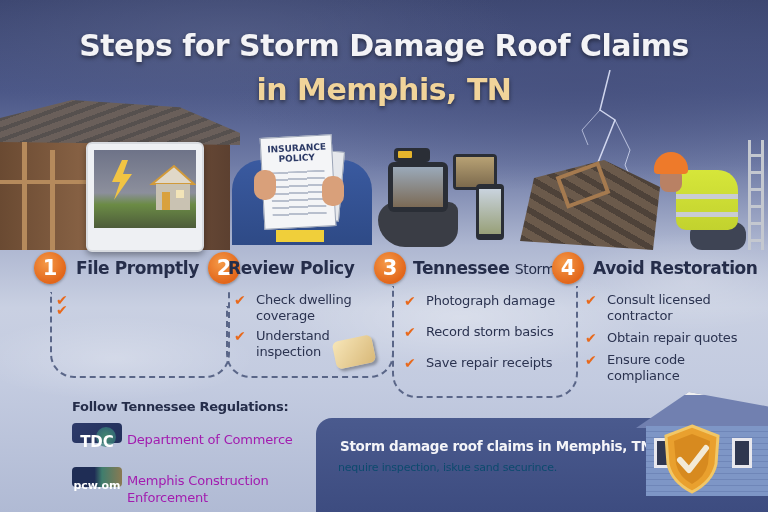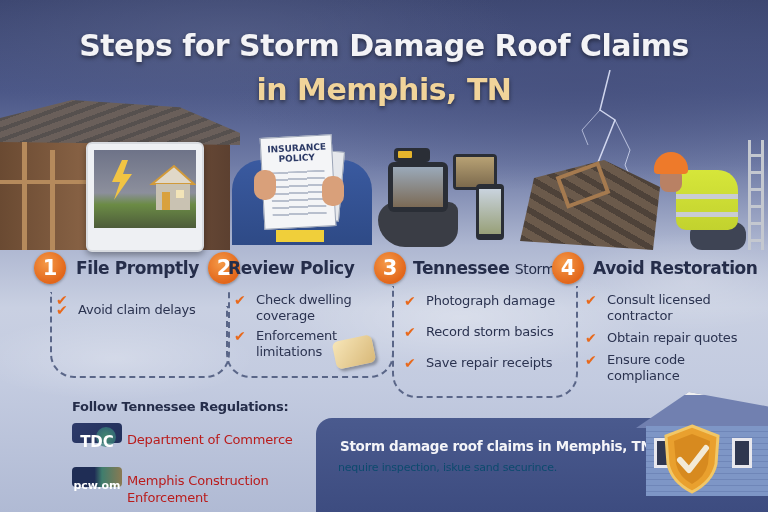--- a/index.html
+++ b/index.html
@@ -126,21 +126,21 @@
 
   
   .reg-title { position: absolute; left: 72px; top: 399px; font-weight: bold; font-size: 13px; color: #252d4a; letter-spacing: -0.3px; }
   .reg-logo { position: absolute; width: 50px; height: 20px; border-radius: 4px; color: #fff; font-size: 14px;
     font-weight: bold; text-align: center; }
   .reg-logo.tdc { left: 72px; top: 423px; background: linear-gradient(135deg, #2d3a6a, #22305a); line-height: 38px; font-size: 15px; }
   .reg-logo.tdc::after { content: ""; position: absolute; right: 6px; top: 4px; width: 20px; height: 20px;
     border-radius: 50%; background: radial-gradient(circle, #4fa574, #2f6a80); opacity: 0.75; }
   .reg-logo.pcw { left: 72px; top: 467px; background: linear-gradient(90deg, #1f2d55 45%, #3f7d6d 60%, #8a7a52); line-height: 38px; font-size: 11px; }
   .reg-logo span { position: relative; z-index: 1; }
-  .reg-name { position: absolute; left: 127px; font-size: 13px; color: #b91c1c; line-height: 17px; letter-spacing: -0.2px; }
+  .reg-name { position: absolute; left: 127px; font-size: 13px; color: #a21caf; line-height: 17px; letter-spacing: -0.2px; }
 
   
   .info-panel {
     position: absolute; left: 316px; top: 418px; width: 452px; height: 94px;
     background: linear-gradient(180deg, #4a5a8e, #3d4c80);
     border-radius: 16px 0 0 0;
   }
   .info-line1 { position: absolute; left: 340px; top: 438px; font-weight: bold; font-size: 13.5px; color: #f4f4f8; letter-spacing: -0.3px; }
   .info-line2 { position: absolute; left: 338px; top: 461px; font-size: 11px; color: #0c4a6e; letter-spacing: -0.2px; }
   .blue-house { position: absolute; left: 636px; top: 392px; width: 132px; height: 115px; }
@@ -227,29 +227,29 @@
     <div class="helmet"></div>
   </div>
   <div class="ladder"></div>
 </div>
 
 <div class="step-num" style="left:34px;top:252px;">1</div>
 <div class="step-title" style="left:76px;top:258px;">File Promptly</div>
 <div class="dash-box" style="left:50px;top:292px;width:180px;height:86px;"></div>
 <div class="bullets" style="left:56px;top:292px;">
   <div class="bullet" style="margin-bottom:10px;"><span class="check">✔</span></div>
-  <div class="bullet"><span class="check">✔</span><span>Avoid claim delays</span></div>
+  <div class="bullet"><span class="check">✔</span></div>
 </div>
 
 <div class="step-num" style="left:208px;top:252px;">2</div>
 <div class="step-title" style="left:228px;top:258px;">Review Policy</div>
 <div class="dash-box" style="left:226px;top:306px;width:168px;height:72px;"></div>
 <div class="bullets" style="left:234px;top:292px;width:120px;">
   <div class="bullet" style="margin-bottom:4px;"><span class="check">✔</span><span>Check dwelling coverage</span></div>
-  <div class="bullet"><span class="check">✔</span><span>Enforcement limitations</span></div>
+  <div class="bullet"><span class="check">✔</span><span>Understand inspection</span></div>
 </div>
 <div class="pad"></div>
 
 <div class="step-num" style="left:374px;top:252px;">3</div>
 <div class="step-title" style="left:413px;top:258px;"><span>Tennessee</span> <span class="extra">Storm</span></div>
 <div class="dash-box" style="left:392px;top:286px;width:186px;height:112px;"></div>
 <div class="bullets" style="left:404px;top:293px;">
   <div class="bullet" style="margin-bottom:15px;"><span class="check">✔</span><span>Photograph damage</span></div>
   <div class="bullet" style="margin-bottom:15px;"><span class="check">✔</span><span>Record storm basics</span></div>
   <div class="bullet"><span class="check">✔</span><span>Save repair receipts</span></div>

